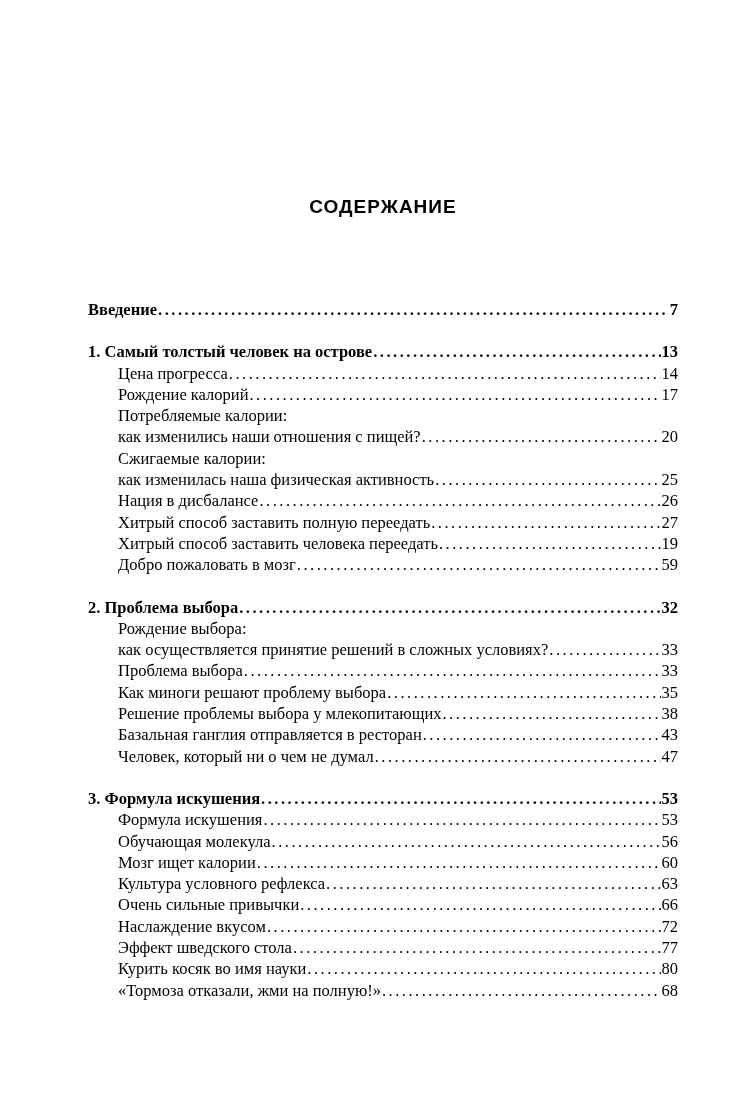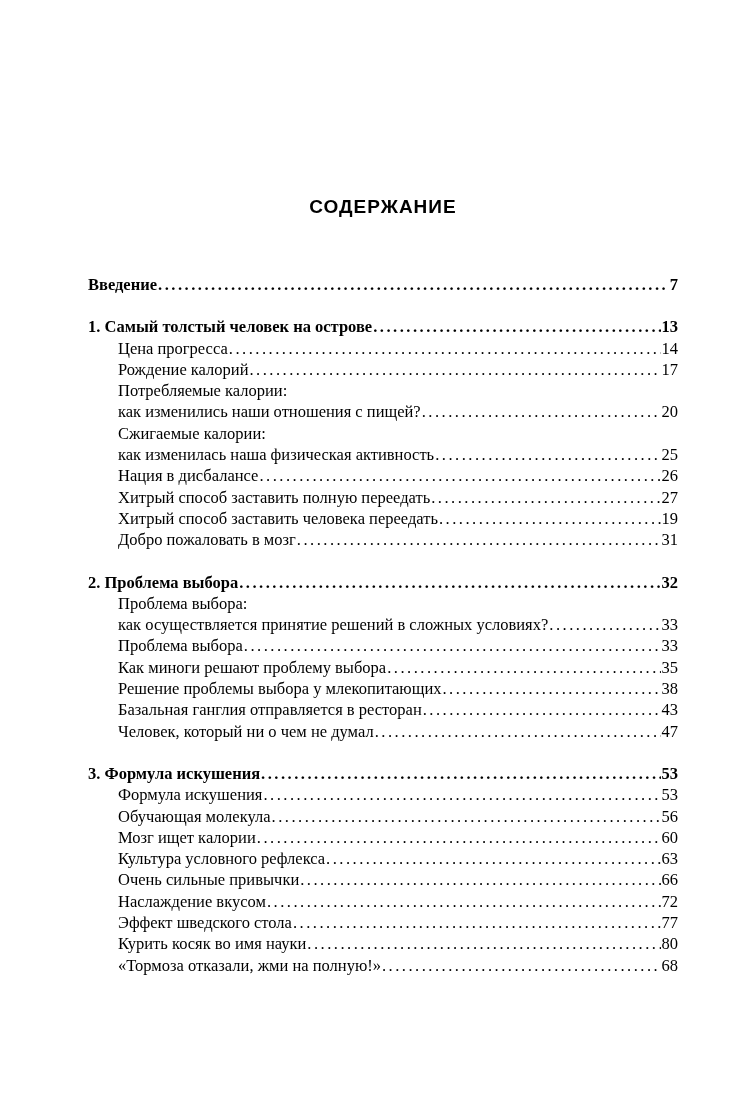--- a/index.html
+++ b/index.html
@@ -15,21 +15,21 @@
     width: 738px;
     height: 1104px;
     padding: 196px 60px 0 88px;
   }
   .title {
     font-family: "Liberation Sans", "DejaVu Sans", sans-serif;
     font-weight: 700;
     font-size: 19px;
     letter-spacing: 1px;
     text-align: center;
-    margin-bottom: 56px;
+    margin-bottom: 81px;
   }
   .toc { width: 100%; }
   .row {
     display: flex;
     align-items: flex-start;
     font-size: 16.5px;
     line-height: 21.3px;
   }
   .row.lvl1 { padding-left: 30px; }
   .row.bold { font-weight: 700; }
@@ -103,29 +103,29 @@
     <span class="pagenum">27</span>
   </div>
       <div class="row lvl1">
     <span class="label">Хитрый способ заставить человека переедать</span>
     <span class="leader"></span>
     <span class="pagenum">19</span>
   </div>
       <div class="row lvl1">
     <span class="label">Добро пожаловать в мозг</span>
     <span class="leader"></span>
-    <span class="pagenum">31</span>
+    <span class="pagenum">59</span>
   </div>
       <div class="row lvl0 bold group-start">
     <span class="label">2. Проблема выбора</span>
     <span class="leader"></span>
     <span class="pagenum">32</span>
   </div>
       <div class="row lvl1">
-    <span class="label">Проблема выбора:</span>
+    <span class="label">Рождение выбора:</span>
 
   </div>
       <div class="row lvl1">
     <span class="label">как осуществляется принятие решений в сложных условиях?</span>
     <span class="leader"></span>
     <span class="pagenum">33</span>
   </div>
       <div class="row lvl1">
     <span class="label">Проблема выбора</span>
     <span class="leader"></span>

